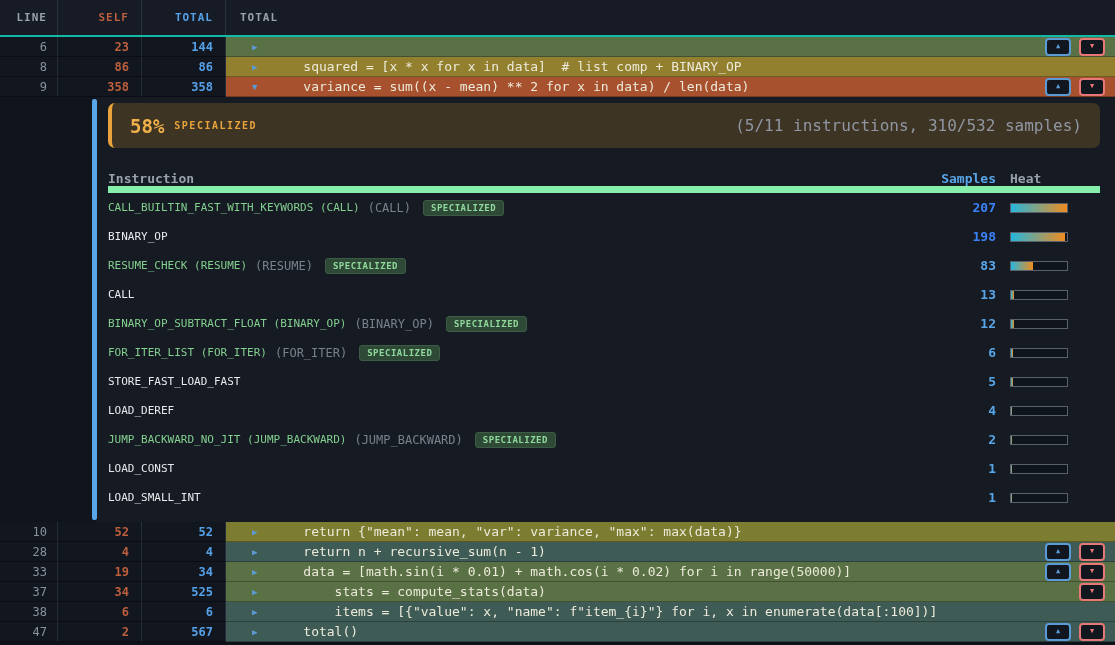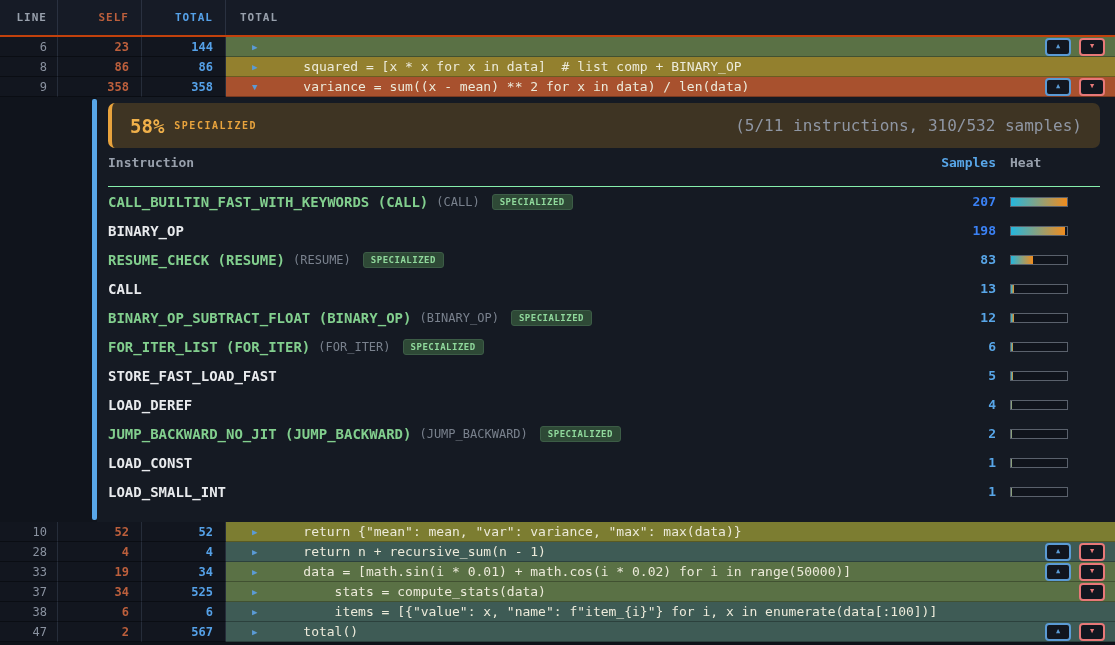--- a/index.html
+++ b/index.html
@@ -1,20 +1,20 @@
 <!DOCTYPE html>
 <html><head>
 <meta charset="utf-8">
 <style>
   html,body{margin:0;padding:0;background:#0b0e14;}
   .app{position:relative;width:1115px;height:645px;background:#0e1219;
        font-family:"DejaVu Sans Mono","Liberation Mono",monospace;color:#e8eaed;overflow:hidden;}
 
   
-  .grid-header{display:flex;height:37px;background:#161b26;border-bottom:2px solid #c2410c;box-sizing:border-box;}
+  .grid-header{display:flex;height:37px;background:#161b26;border-bottom:2px solid #14b8a6;box-sizing:border-box;}
   .gh-cell{display:flex;align-items:center;font-size:11px;font-weight:bold;letter-spacing:1px;
            color:#98a0ac;box-sizing:border-box;border-right:1px solid #2a3140;}
   .w-line{width:58px;justify-content:flex-end;padding-right:10px;}
   .w-self{width:84px;justify-content:flex-end;padding-right:12px;}
   .w-total{width:84px;justify-content:flex-end;padding-right:12px;text-align:right;}
   .w-code{flex:1;padding-left:14px;border-right:none;justify-content:flex-start;}
   .gh-self{color:#bc5f3c;}
   .gh-total{color:#55a1e8;}
 
   
@@ -41,28 +41,28 @@
   .panel-bg{position:absolute;left:97px;top:0;right:0;bottom:0;background:#151a23;}
   .panel-accent{position:absolute;left:92px;top:2px;bottom:2px;width:5px;background:#58a6e8;border-radius:2px;}
   .banner{position:absolute;left:108px;right:15px;top:6px;height:45px;box-sizing:border-box;
           background:#3e3423;border-left:4px solid #e8a33d;border-radius:7px;
           display:flex;align-items:center;padding:0 18px;}
   .banner-pct{font-size:19px;font-weight:bold;color:#f0b04a;}
   .banner-label{margin-left:10px;font-size:10px;font-weight:bold;letter-spacing:1.5px;color:#e8a33d;}
   .banner-summary{margin-left:auto;font-size:16px;color:#8f96a3;}
 
   .itable{position:absolute;left:108px;right:15px;top:58px;bottom:0;}
-  .it-header{display:flex;align-items:flex-start;height:31px;border-bottom:1px solid #86efac;
+  .it-header{display:flex;align-items:flex-end;height:31px;border-bottom:7px solid #86efac;
              font-size:13px;font-weight:bold;color:#98a0ac;}
   .col-name{flex:1;display:flex;align-items:center;min-width:0;}
   .col-samples{width:120px;text-align:right;flex:0 0 120px;}
   .col-heat{width:58px;margin-left:14px;margin-right:32px;flex:0 0 58px;}
   .ith-samples{color:#58a6e8;}
   .it-row{display:flex;align-items:center;height:29px;}
-  .ir-title{font-size:14px;font-weight:bold;color:#e8eaed;white-space:pre;}
+  .ir-title{font-size:11px;font-weight:normal;color:#e8eaed;white-space:pre;}
   .ir-title.spec{color:#82cf8e;}
   .ir-base{margin-left:8px;font-size:12px;color:#79818d;}
   .ir-badge{margin-left:12px;font-size:9px;font-weight:bold;letter-spacing:.5px;color:#90d99c;
             background:#2e4936;border:1px solid #3c5c46;border-radius:3px;padding:2px 7px;}
   .ir-samples{font-size:13px;font-weight:bold;color:#58a6e8;}
   .ir-samples.hot{color:#3b82f6;}
   .ir-heatwrap{height:10px;border:1px solid #5a616c;box-sizing:border-box;background:#10141c;}
   .ir-heatfill{height:100%;background:linear-gradient(90deg,#25b6dd,#f08c1e);}
 </style>
 </head>

